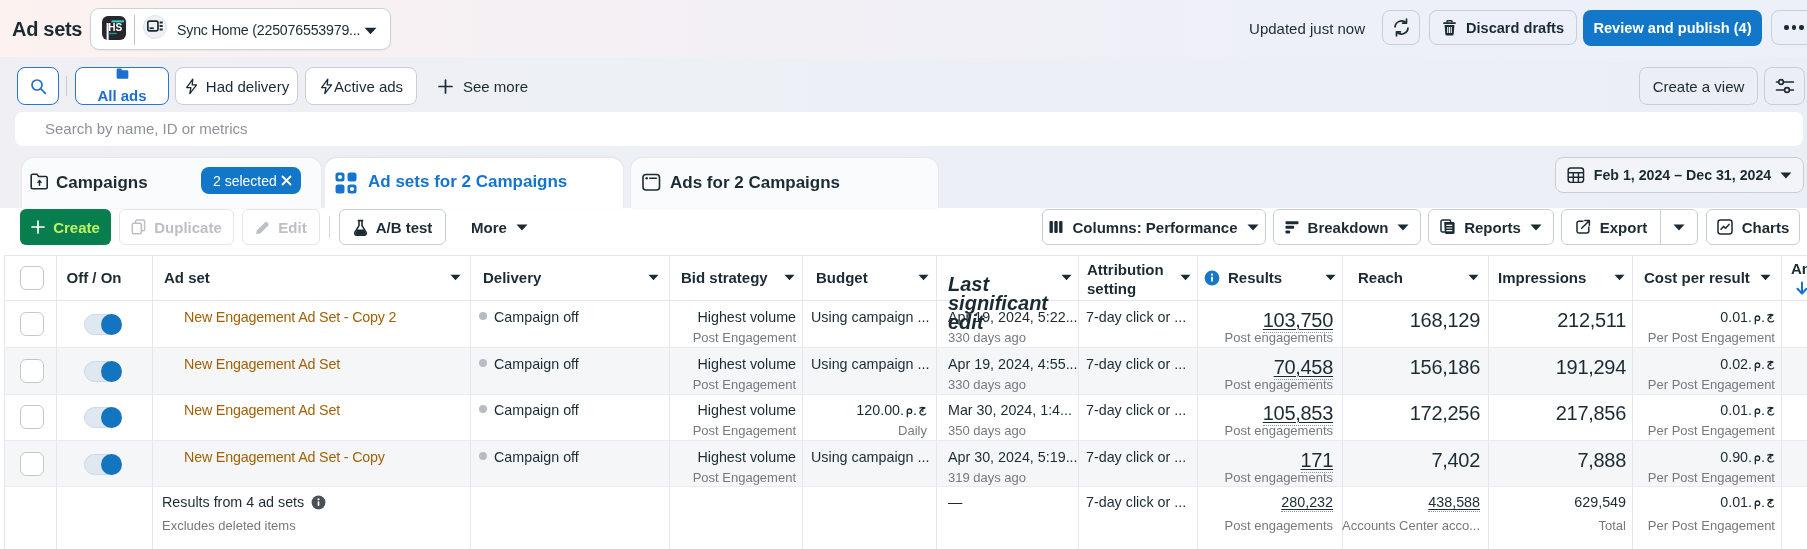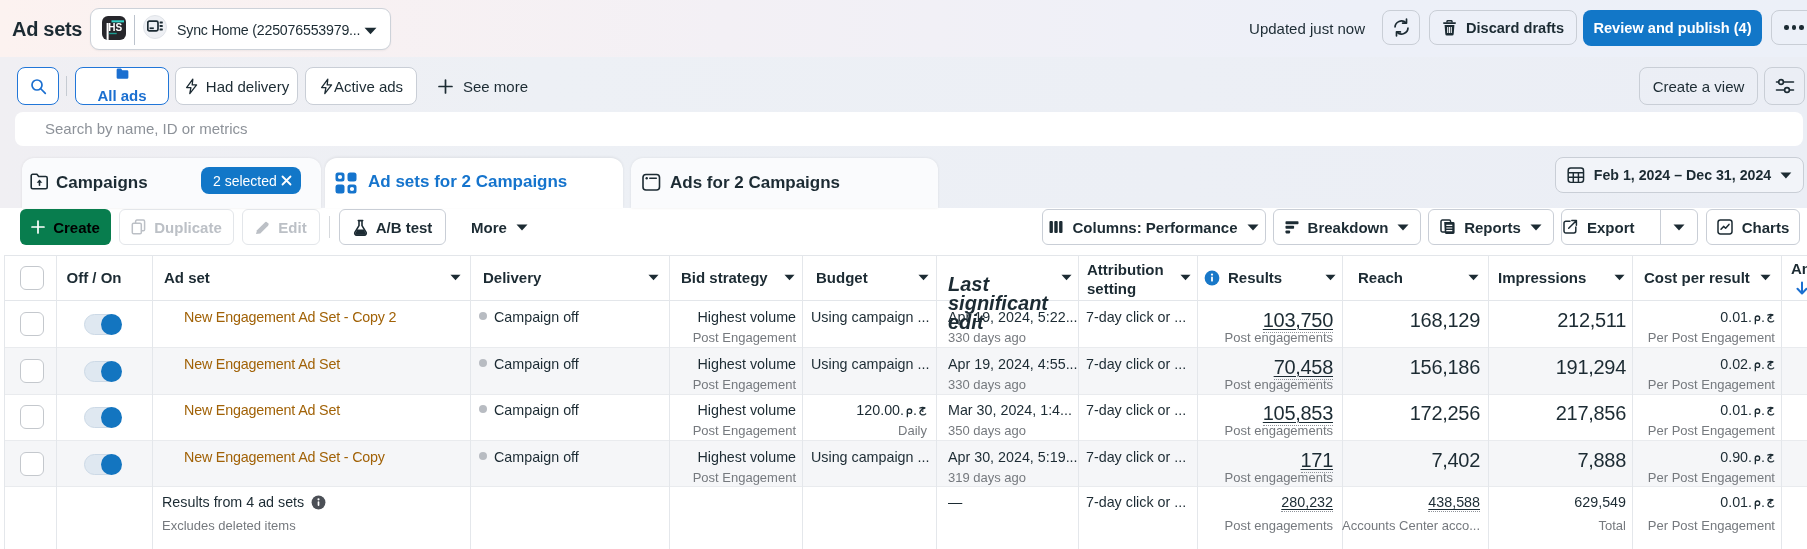--- a/index.html
+++ b/index.html
@@ -150,21 +150,21 @@
     <svg width="18" height="18" viewBox="0 0 18 18" fill="none" stroke="#1c2b33" stroke-width="1.5">
       <rect x="1.2" y="2" width="15.6" height="14.5" rx="2.6"></rect>
       <path d="M1.2 6.7 h15.6 M6.4 6.7 V16 M11.6 6.7 V16 M1.2 11.3 h15.6"></path>
     </svg>
     <span style="font-size:14.2px;font-weight:bold;">Feb 1, 2024 – Dec 31, 2024</span>
     <svg style="margin-left:auto;" width="12" height="7" viewBox="0 0 12 7">
         <path d="M0.5 0.5 h11 L6 6.5z" fill="#1c2b33"></path>
       </svg>
   </div>
 
-  <div class="abs btn btn6" style="left:20px;top:209px;width:91px;height:36px;background:#087d4e;border:none;color:#000000;gap:8px;">
+  <div class="abs btn btn6" style="left:20px;top:209px;width:91px;height:36px;background:#087d4e;border:none;color:#bef264;gap:8px;">
     <svg width="14" height="14" viewBox="0 0 14 14" stroke="#fff" stroke-width="1.7" stroke-linecap="round">
         <path d="M7 1 v12 M1 7 h12"></path>
       </svg>
     <span>Create</span>
   </div>
   <div class="abs btn btn6" style="left:119px;top:209px;width:115px;height:36px;border-color:#e3e6ea;color:#bcc0c6;gap:8px;">
     <svg width="15" height="16" viewBox="0 0 15 16" fill="none" stroke="#bcc0c6" stroke-width="1.5">
       <path d="M4.6 4 V2.4 a1.3 1.3 0 0 1 1.3-1.3 h6.4 a1.3 1.3 0 0 1 1.3 1.3 v8 a1.3 1.3 0 0 1 -1.3 1.3 H10.6"></path>
       <rect x="1.3" y="4.2" width="9" height="10.6" rx="1.3"></rect>
     </svg>
@@ -217,21 +217,21 @@
       <rect x="1" y="1" width="9.6" height="12" rx="1.4" fill="none" stroke="#1c2b33" stroke-width="1.5"></rect>
       <path d="M4.2 3 h9 a1.4 1.4 0 0 1 1.4 1.4 v9.2 a1.4 1.4 0 0 1 -1.4 1.4 h-7 a1.4 1.4 0 0 1 -1.4-1.4z" fill="#1c2b33"></path>
       <path d="M6.3 6.4 h6 M6.3 9 h6 M6.3 11.6 h6" stroke="#fff" stroke-width="1.1"></path>
     </svg>
     <span>Reports</span>
     <svg width="12" height="7" viewBox="0 0 12 7">
         <path d="M0.5 0.5 h11 L6 6.5z" fill="#1c2b33"></path>
       </svg>
   </div>
   <div class="abs btn btn6" style="left:1561px;top:209px;width:137px;height:36px;padding:0;">
-    <div class="flex" style="width:98px;height:100%;gap:9px;border-right:1px solid #c9ced6;">
+    <div class="flex" style="width:98px;height:100%;justify-content:center;gap:9px;border-right:1px solid #c9ced6;">
       <svg width="16" height="16" viewBox="0 0 16 16" fill="none" stroke="#1c2b33" stroke-width="1.5">
         <path d="M8.5 2.2 H3.9 a1.9 1.9 0 0 0 -1.9 1.9 v8 a1.9 1.9 0 0 0 1.9 1.9 h8 a1.9 1.9 0 0 0 1.9-1.9 V7.5"></path>
         <path d="M6.7 9.3 L14 2 M9.8 1.6 h4.6 v4.6" stroke-linecap="round" stroke-linejoin="round"></path>
       </svg>
       <span>Export</span>
     </div>
     <div class="flex" style="flex:1;height:100%;justify-content:center;">
       <svg width="12" height="7" viewBox="0 0 12 7">
           <path d="M0.5 0.5 h11 L6 6.5z" fill="#1c2b33"></path>
         </svg>

